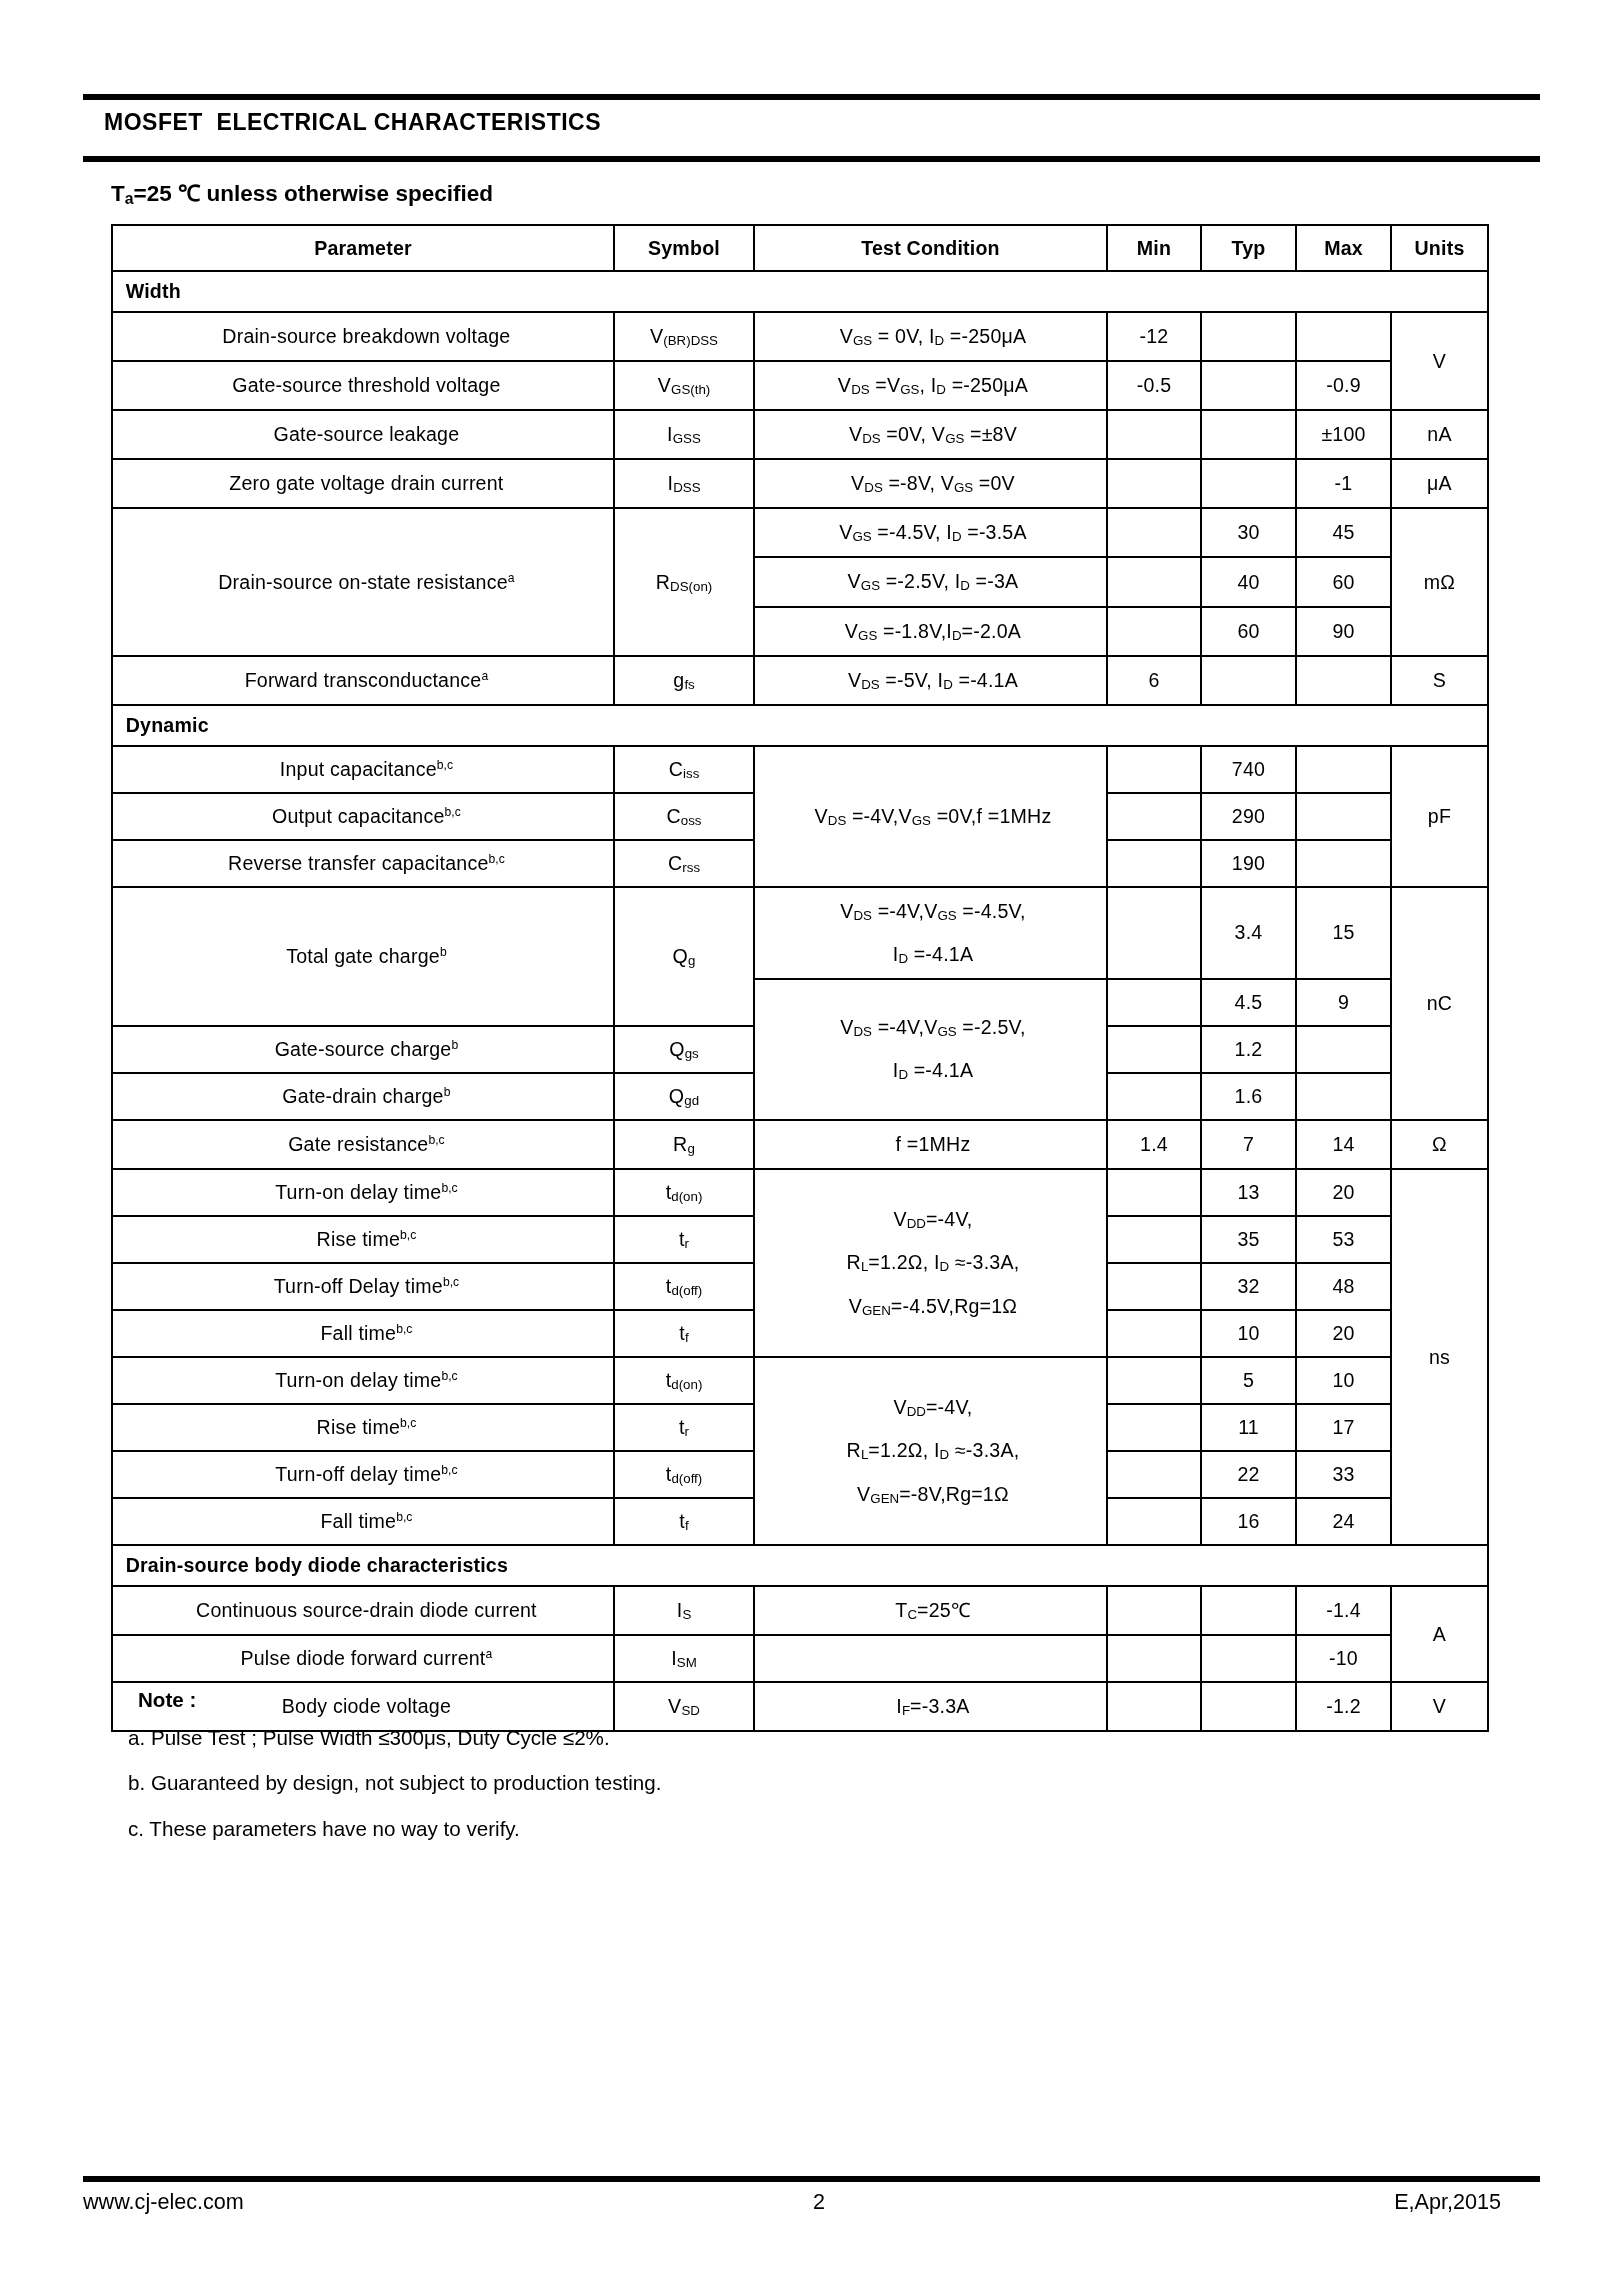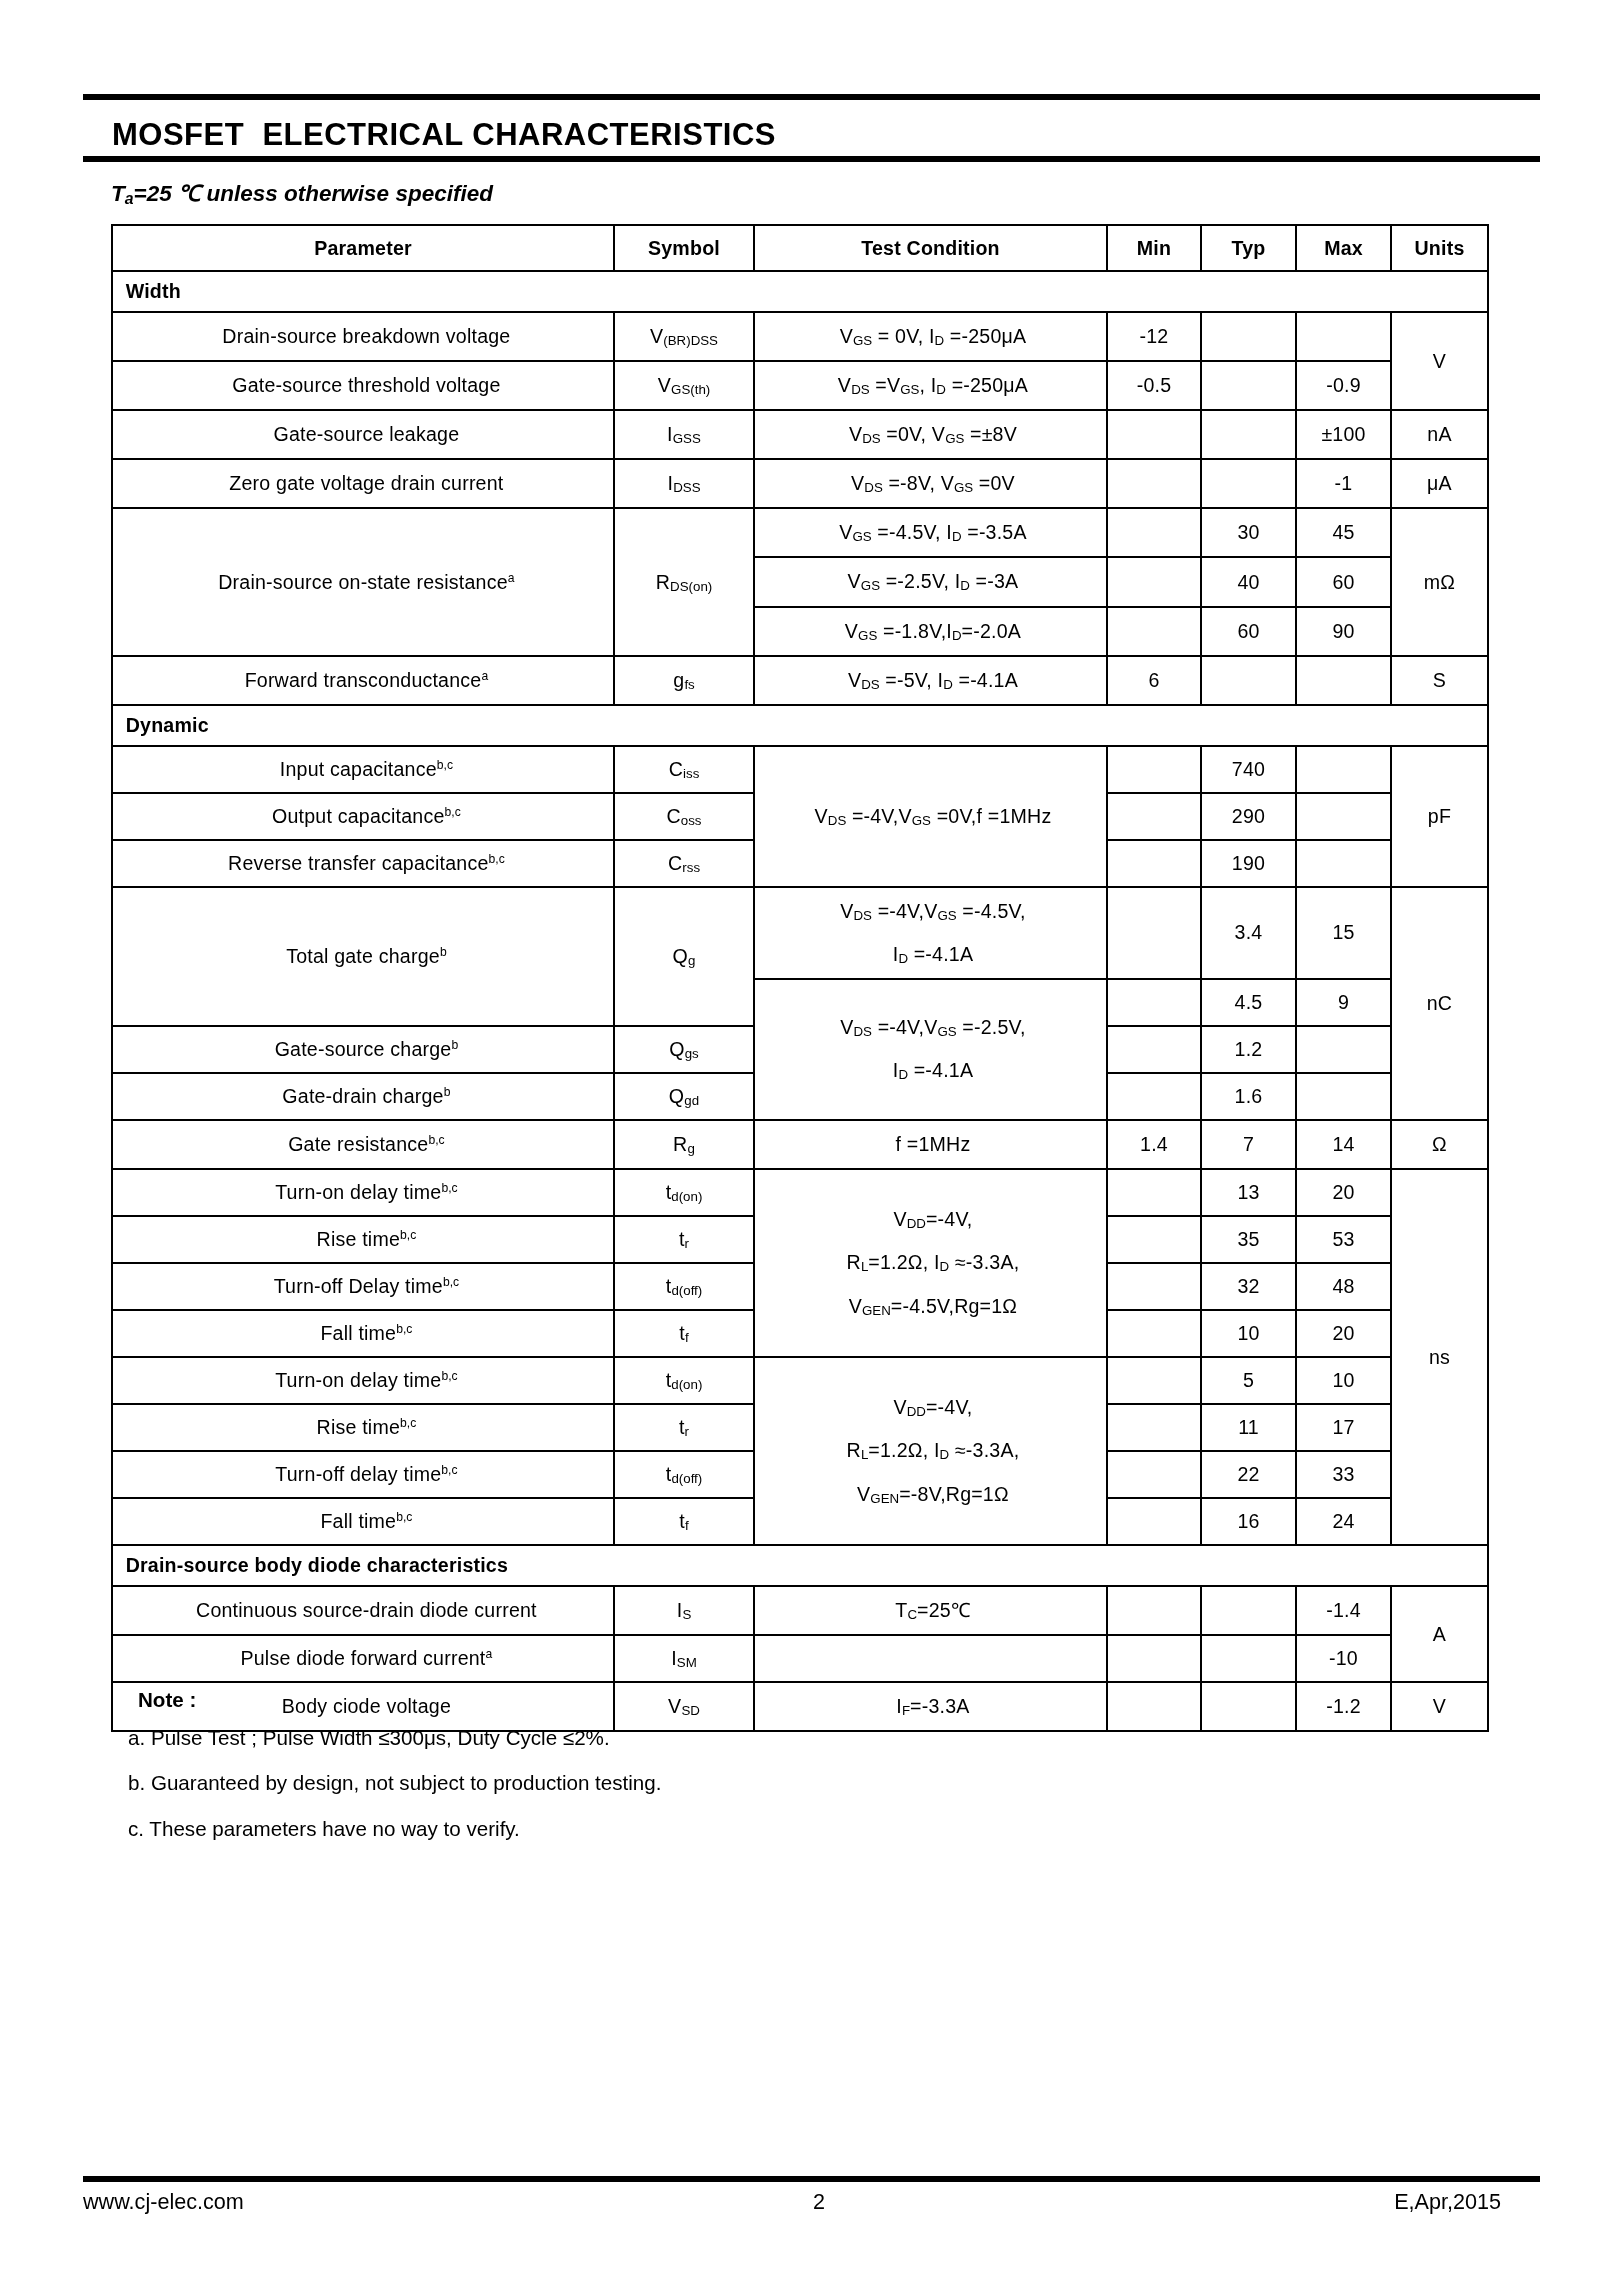--- a/index.html
+++ b/index.html
@@ -3,23 +3,23 @@
 <meta charset="utf-8">
 <style>
   html,body{margin:0;padding:0;background:#ffffff;}
   body{width:1621px;height:2293px;position:relative;overflow:hidden;
        font-family:"Liberation Sans",sans-serif;color:#000;}
   .page{position:absolute;inset:0;background:#fff;}
   .rule{position:absolute;left:83px;width:1457px;height:5.9px;background:#000;}
   .rule-top{top:94px;}
   .rule-title{top:156px;}
   .rule-footer{top:2176px;}
-  h1.title{position:absolute;left:97px;top:102px;margin:15px;font-size:31px;
+  h1.title{position:absolute;left:97px;top:102px;margin:7px;font-size:23px;
        font-weight:bold;white-space:pre;letter-spacing:0.5px;}
-  .condition{position:absolute;left:111px;top:177px;font-size:22.5px;font-weight:bold;font-style:italic;}
+  .condition{position:absolute;left:111px;top:177px;font-size:22.5px;font-weight:bold;}
   .condition sub{font-size:70%;vertical-align:-0.18em;}
   #char-table{position:absolute;left:111px;top:224px;width:1376px;
        border-collapse:collapse;table-layout:fixed;font-size:19.6px;
        border:2.9px solid #000;letter-spacing:0.2px;}
   #char-table th,#char-table td{border:2px solid #000;padding:2px 5.9px;
        text-align:center;vertical-align:middle;height:41px;overflow:hidden;}
   #char-table thead th{font-weight:bold;height:40px;}
   #char-table td.param{text-align:center;padding-left:12.7px;}
   #char-table td.cond{text-align:center;padding-left:10.8px;line-height:2.2;}
   #char-table td.section{text-align:left;padding-left:12.7px;font-weight:bold;height:35px;}

